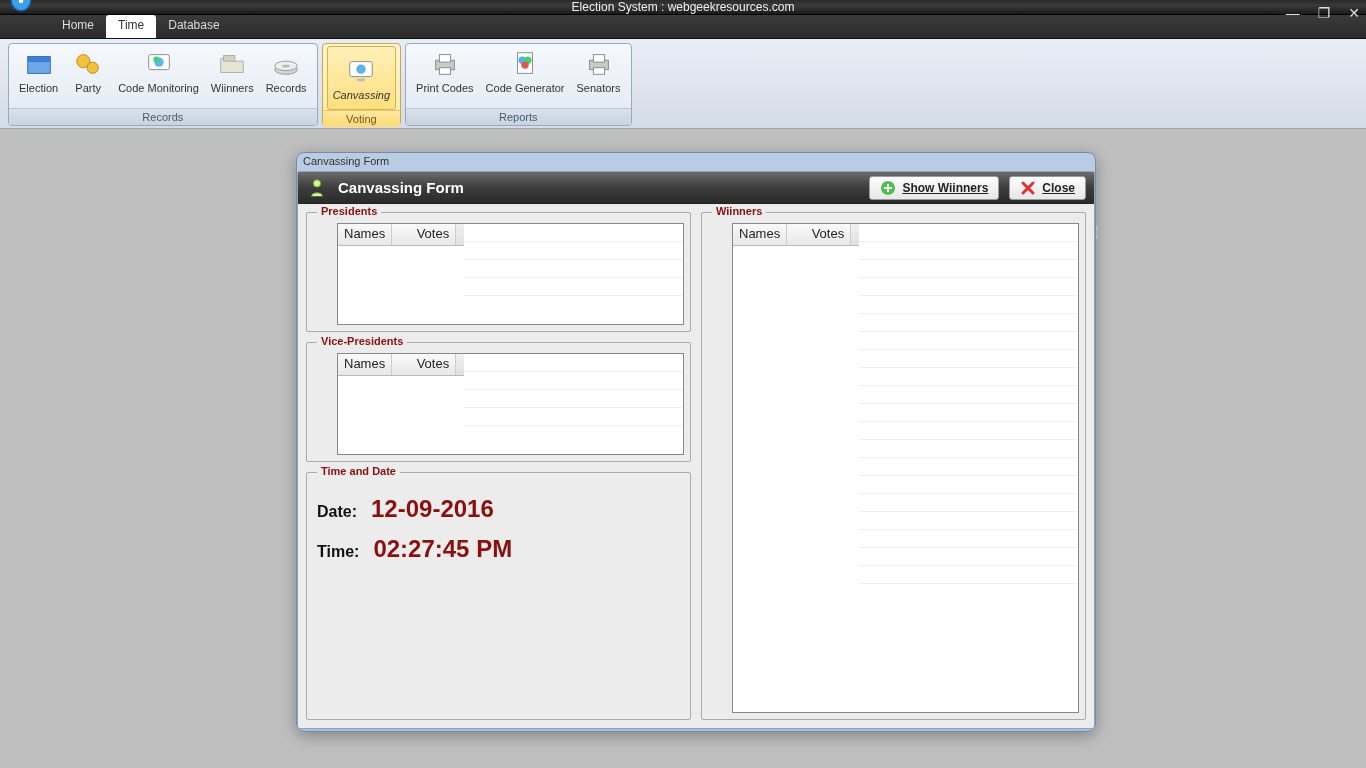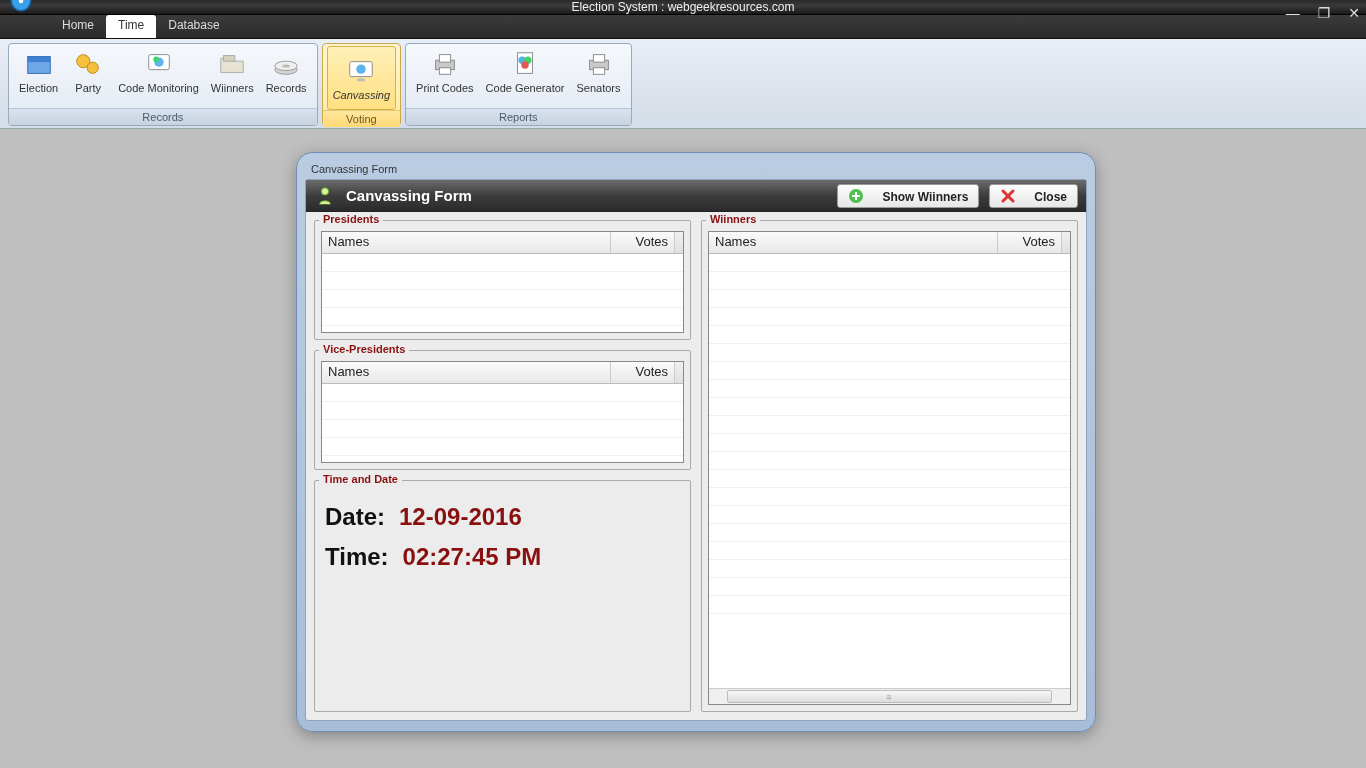--- a/index.html
+++ b/index.html
@@ -24,55 +24,55 @@
 .rgroup.active-group { background:linear-gradient(#fff4cf,#ffe9a3); border-color:#c9a94e;}
 .rgroup .items { display:flex; padding:2px 4px 0 4px; flex:1;}
 .rgroup .grouplabel { text-align:center; font-size:11px; color:#4a5a6a; padding:2px 0; background:linear-gradient(#d9e2ee,#c8d3e1); border-top:1px solid #b8c5d5; border-radius:0 0 3px 3px;}
 .rgroup.active-group .grouplabel{ background:linear-gradient(#ffe7a0,#ffd873); color:#6a5a2a; border-top:1px solid #e0c970;}
 .ritem { display:flex; flex-direction:column; align-items:center; justify-content:flex-start; padding:2px 6px; font-size:11px; color:#333; min-width:48px; border-radius:3px;}
 .ritem.selected { background:linear-gradient(#fff0b8,#ffdf80); border:1px solid #d6b34a; padding:8px 5px;font-style:italic;}
 .ritem .ico{width:32px;height:32px;margin-bottom:2px;display:flex;align-items:center;justify-content:center;}
 .ritem .ico svg{width:30px;height:30px;}
 
 
-.mdiwin { position:absolute; left:296px; top:152px; width:800px; height:580px; background:linear-gradient(#b9cce2,#a8bed8); border:1px solid #6e8db1; border-radius:16px; box-shadow:0 4px 16px rgba(0,0,0,.3); padding:8px;}
+.mdiwin { position:absolute; left:296px; top:152px; width:800px; height:580px; background:linear-gradient(#b9cce2,#a8bed8); border:1px solid #6e8db1; border-radius:8px; box-shadow:0 4px 16px rgba(0,0,0,.3); padding:0;}
 .mdiwin .caption{font-size:11px;color:#333;padding:2px 6px 4px 6px;}
 .mdiwin .inner{background:#ececec;border:1px solid #8ea4bf;border-radius:3px;height:calc(100% - 20px);position:relative;}
 
 
 .inhdr{height:32px;background:linear-gradient(#6c6c6c,#3d3d3d 50%,#2a2a2a);border-bottom:1px solid #222;display:flex;align-items:center;padding:0 8px;gap:10px;}
 .inhdr .icon{width:22px;height:22px;}
 .inhdr .txt{color:#fff;font-weight:bold;font-size:15px;flex:1;}
-.hdrbtn{background:linear-gradient(#fdfdfd,#e7e7e7);border:1px solid #9a9a9a;border-radius:3px;padding:3px 10px;display:flex;align-items:flex-end;gap:18px;font-size:12px;font-weight:bold;color:#222;cursor:default;}
+.hdrbtn{background:linear-gradient(#fdfdfd,#e7e7e7);border:1px solid #9a9a9a;border-radius:3px;padding:3px 10px;display:flex;align-items:center;gap:6px;font-size:12px;font-weight:bold;color:#222;text-decoration:underline;cursor:default;}
 .hdrbtn svg{width:16px;height:16px;}
 
 
 .content{position:absolute;top:40px;left:8px;right:8px;bottom:8px;display:grid;grid-template-columns:1fr 1fr;grid-template-rows:auto auto 1fr;gap:10px;}
 .fieldset{border:1px solid #aaa;border-radius:2px;background:#ececec;position:relative;padding:10px 6px 6px 6px;}
-.fieldset .legend{position:absolute;top:-8px;left:4px;background:#ececec;padding:0 4px;font-size:11px;font-weight:bold;color:#8a1010;}
+.fieldset .legend{position:absolute;top:-8px;left:10px;background:#ececec;padding:0 4px;font-size:11px;font-weight:bold;color:#8a1010;}
 .fs-pres{grid-column:1;grid-row:1;height:120px;}
 .fs-vp{grid-column:1;grid-row:2;height:120px;}
 .fs-td{grid-column:1;grid-row:3;}
 .fs-sen{grid-column:2;grid-row:1 / span 3;}
 
 
-.lvwrap{border:1px solid #888;background:#fff;height:100%;display:flex;flex-direction:column;}
+.lvwrap{border:1px solid #888;background:#fff;height:100%;display:flex;flex-direction:row;margin-left:24px;}
 .lvhead{display:flex;background:linear-gradient(#fafafa,#e8e8e8);border-bottom:1px solid #bbb;height:22px;}
 .lvhead .col{padding:2px 6px;font-size:13px;color:#222;border-right:1px solid #ccc;}
 .lvhead .col.names{flex:1;}
 .lvhead .col.votes{width:64px;text-align:right;}
 .lvhead .gutter{width:8px;background:linear-gradient(#f0f0f0,#e0e0e0);}
 .lvbody{flex:1;overflow:hidden;background:#fff;}
 .lvbody .row{height:18px;border-bottom:1px solid #f0f0f0;}
 .hscroll{height:16px;background:#efefef;border-top:1px solid #ccc;position:relative;}
 .hscroll .thumb{position:absolute;left:18px;right:18px;top:1px;bottom:1px;background:linear-gradient(#f8f8f8,#dcdcdc);border:1px solid #bdbdbd;border-radius:2px;display:flex;align-items:center;justify-content:center;color:#999;font-size:9px;letter-spacing:1px;}
 
 
 .tdline{display:flex;align-items:baseline;gap:14px;margin:12px 4px;}
-.tdlabel{font-size:24px;font-weight:bold;color:#111;}
+.tdlabel{font-size:16px;font-weight:bold;color:#111;}
 .tdval{font-size:24px;font-weight:bold;color:#8a0f0f;}
 </style>
 </head>
 <body>
 
 <div class="titlebar">
   <div class="orb">
     <svg viewBox="0 0 32 32">
         <circle cx="16" cy="16" r="13" fill="#3aa0e8" stroke="#1a5f9e" stroke-width="2"></circle>
         <path d="M16 7 a9 9 0 0 1 0 18 a5 5 0 0 0 0 -18" fill="#cfe9fb"></path>

